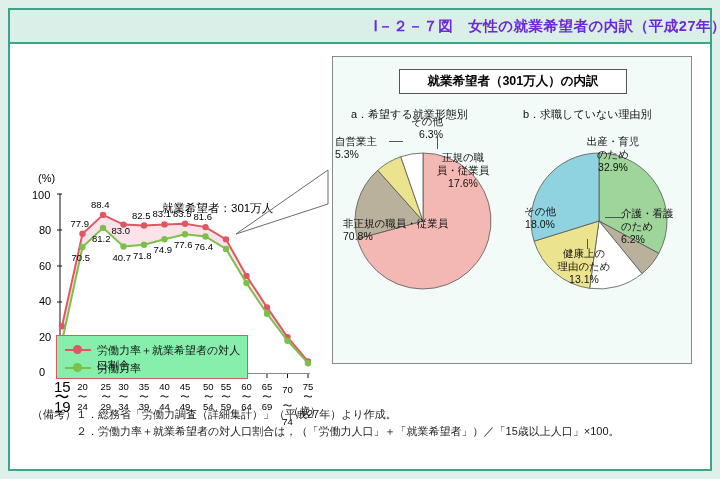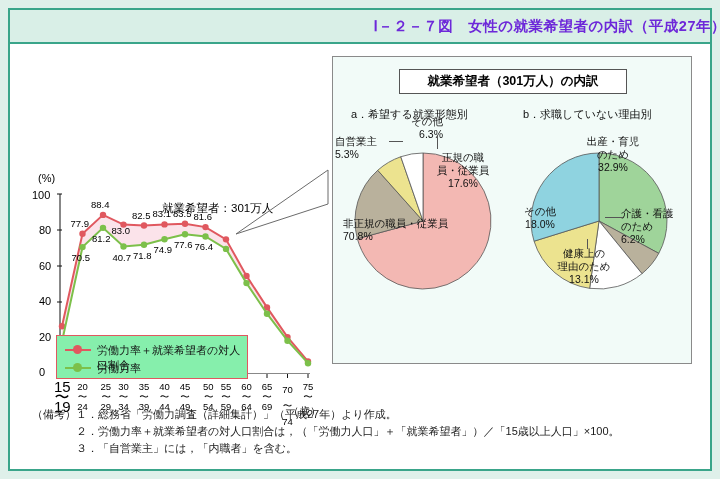--- a/index.html
+++ b/index.html
@@ -199,16 +199,15 @@
       </div>
       <div class="ptr" style="left:272px;top:160px;width:18px;height:1px;"></div>
       <div class="ptr" style="left:254px;top:182px;width:1px;height:10px;"></div>
     </div>
 
   </div>
 
   <div class="notes">
     <div>（備考）１．総務省「労働力調査（詳細集計）」（平成27年）より作成。</div>
     <div>　　　　２．労働力率＋就業希望者の対人口割合は，（「労働力人口」＋「就業希望者」）／「15歳以上人口」×100。</div>
-    <div>　　　　３．「自営業主」には，「内職者」を含む。</div>
   </div>
 
 </div>
 
 </body></html>

